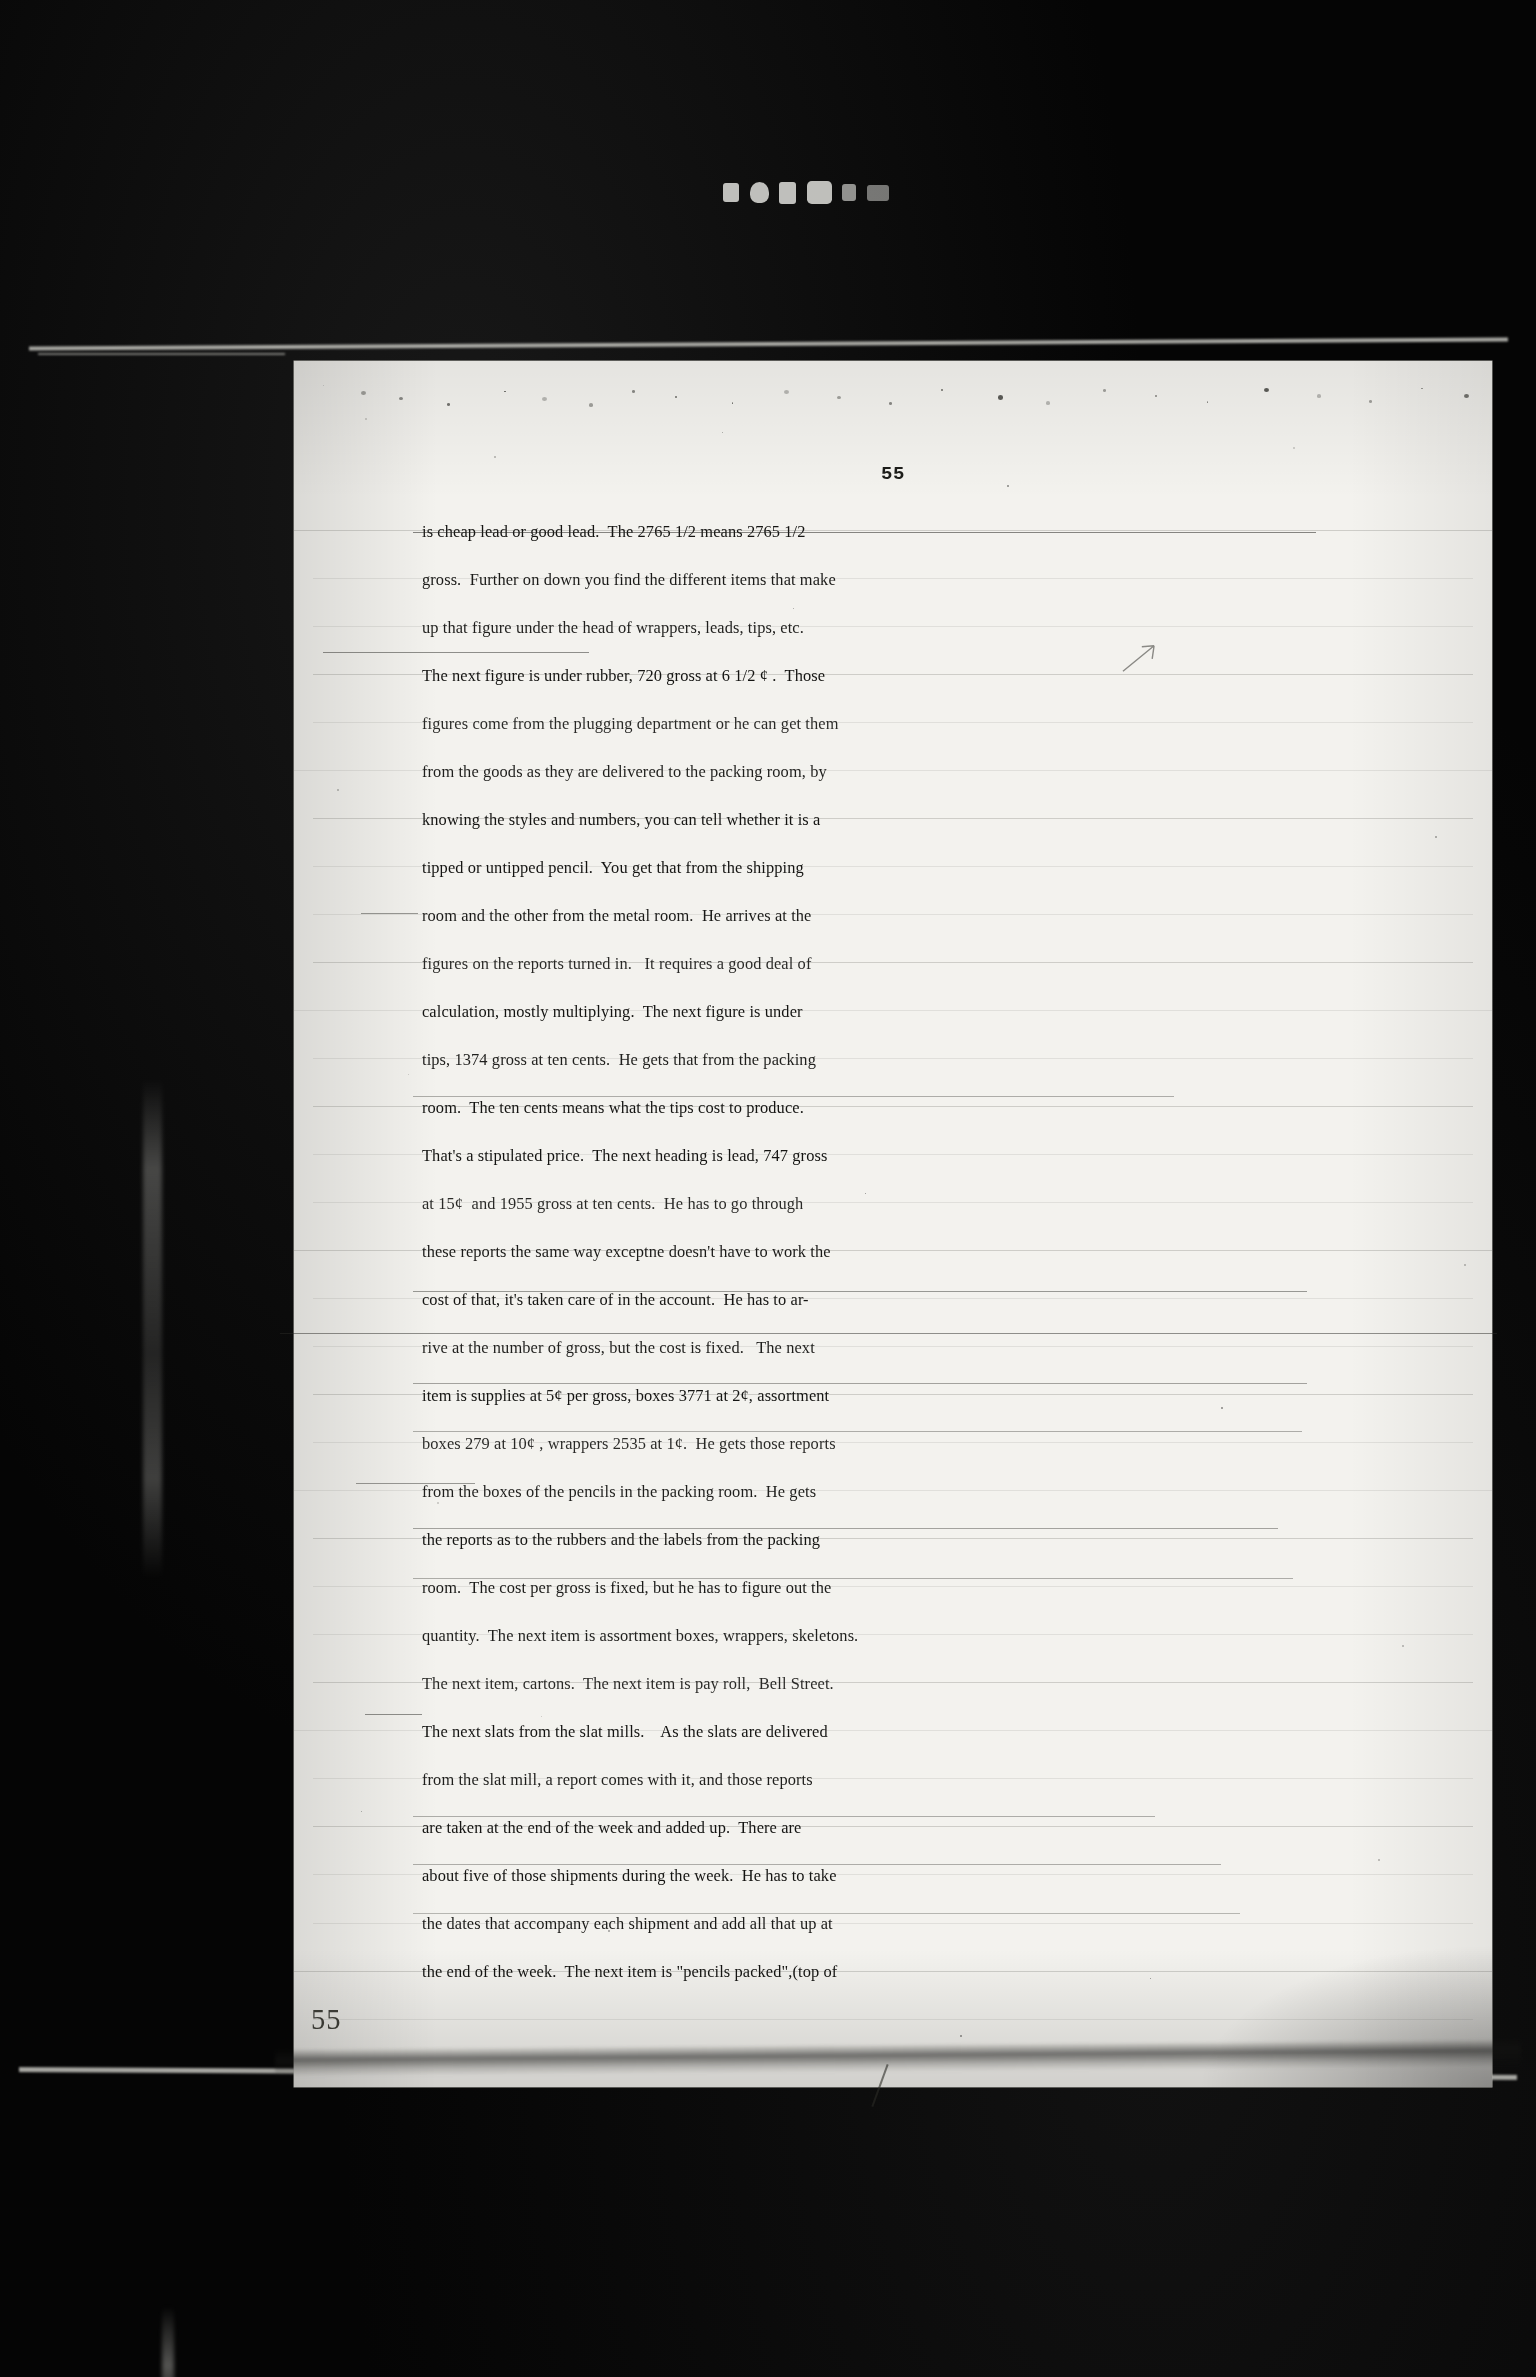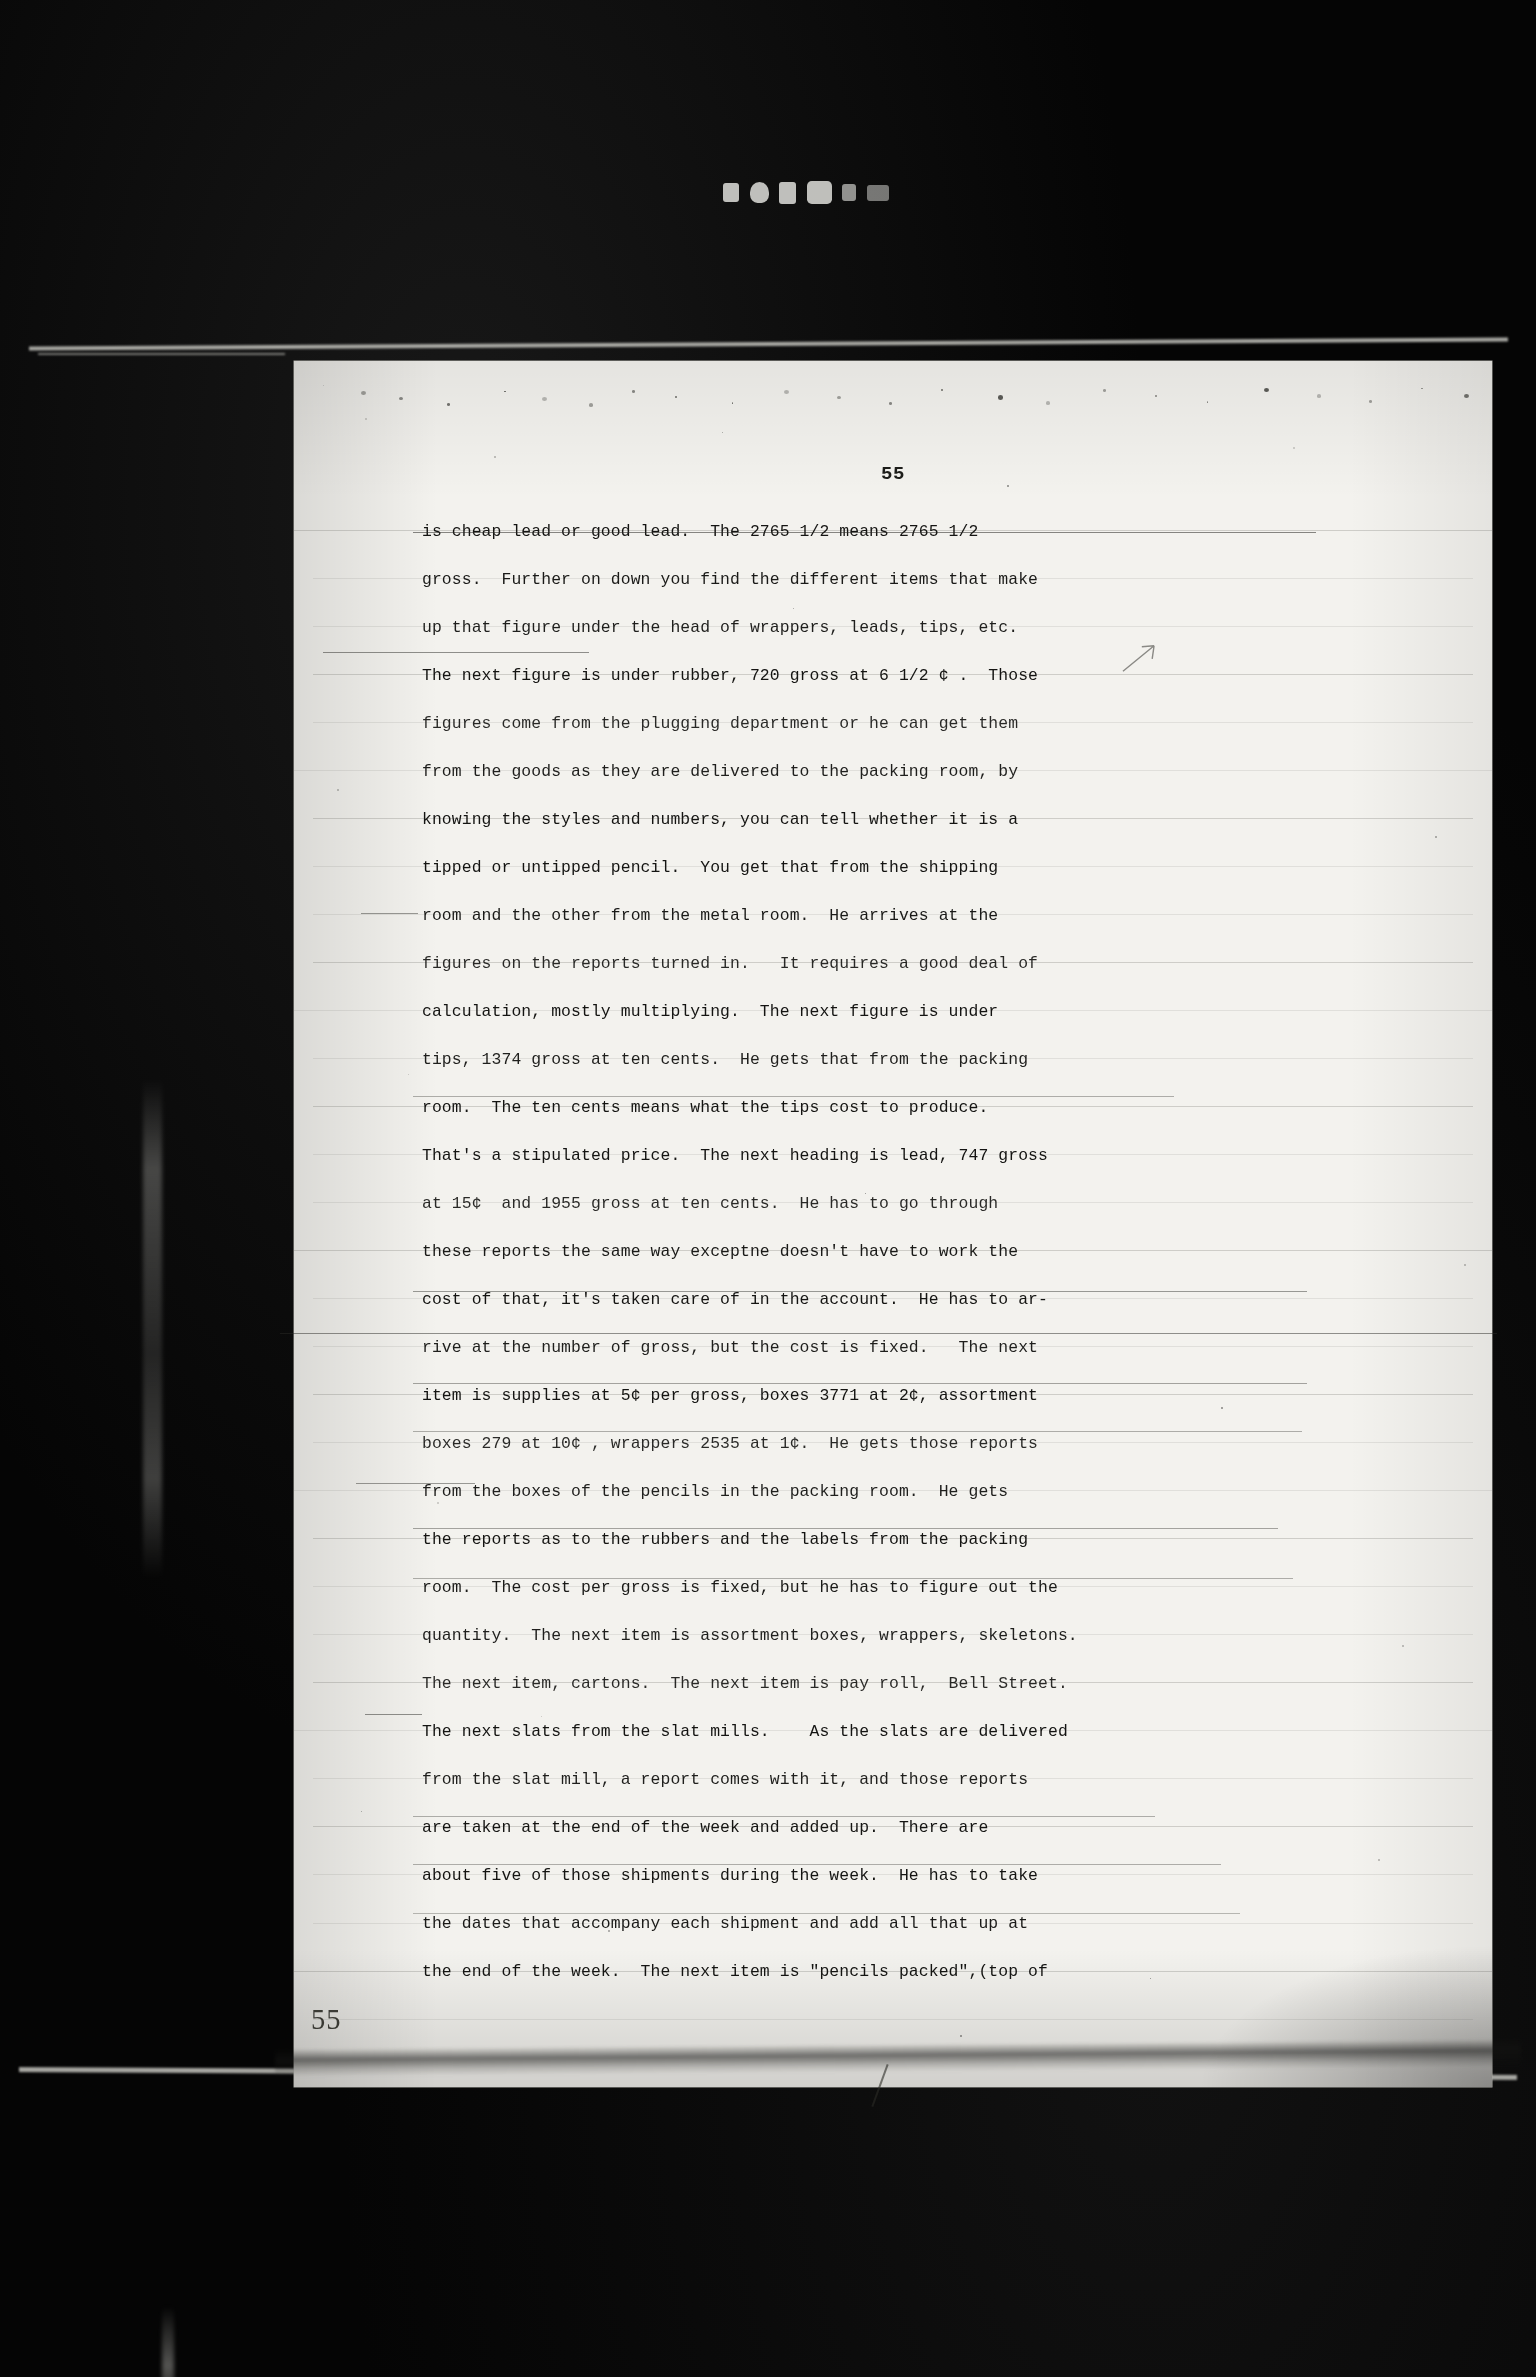--- a/index.html
+++ b/index.html
@@ -185,21 +185,21 @@
     opacity: 0.8;
     letter-spacing: 1px;
   }
 
   
   #body-text {
     position: absolute;
     left: 128px;
     top: 147px;
     width: 1013px;
-    font-family: Liberation Mono, monospace;
+    font-family: Liberation Serif, serif;
     font-size: 16.4px;
     line-height: 48px;
     color: #141412;
     letter-spacing: 0.1px;
     white-space: pre;
   }
   #body-text .tline {
     display: block;
     height: 48px;
   }

